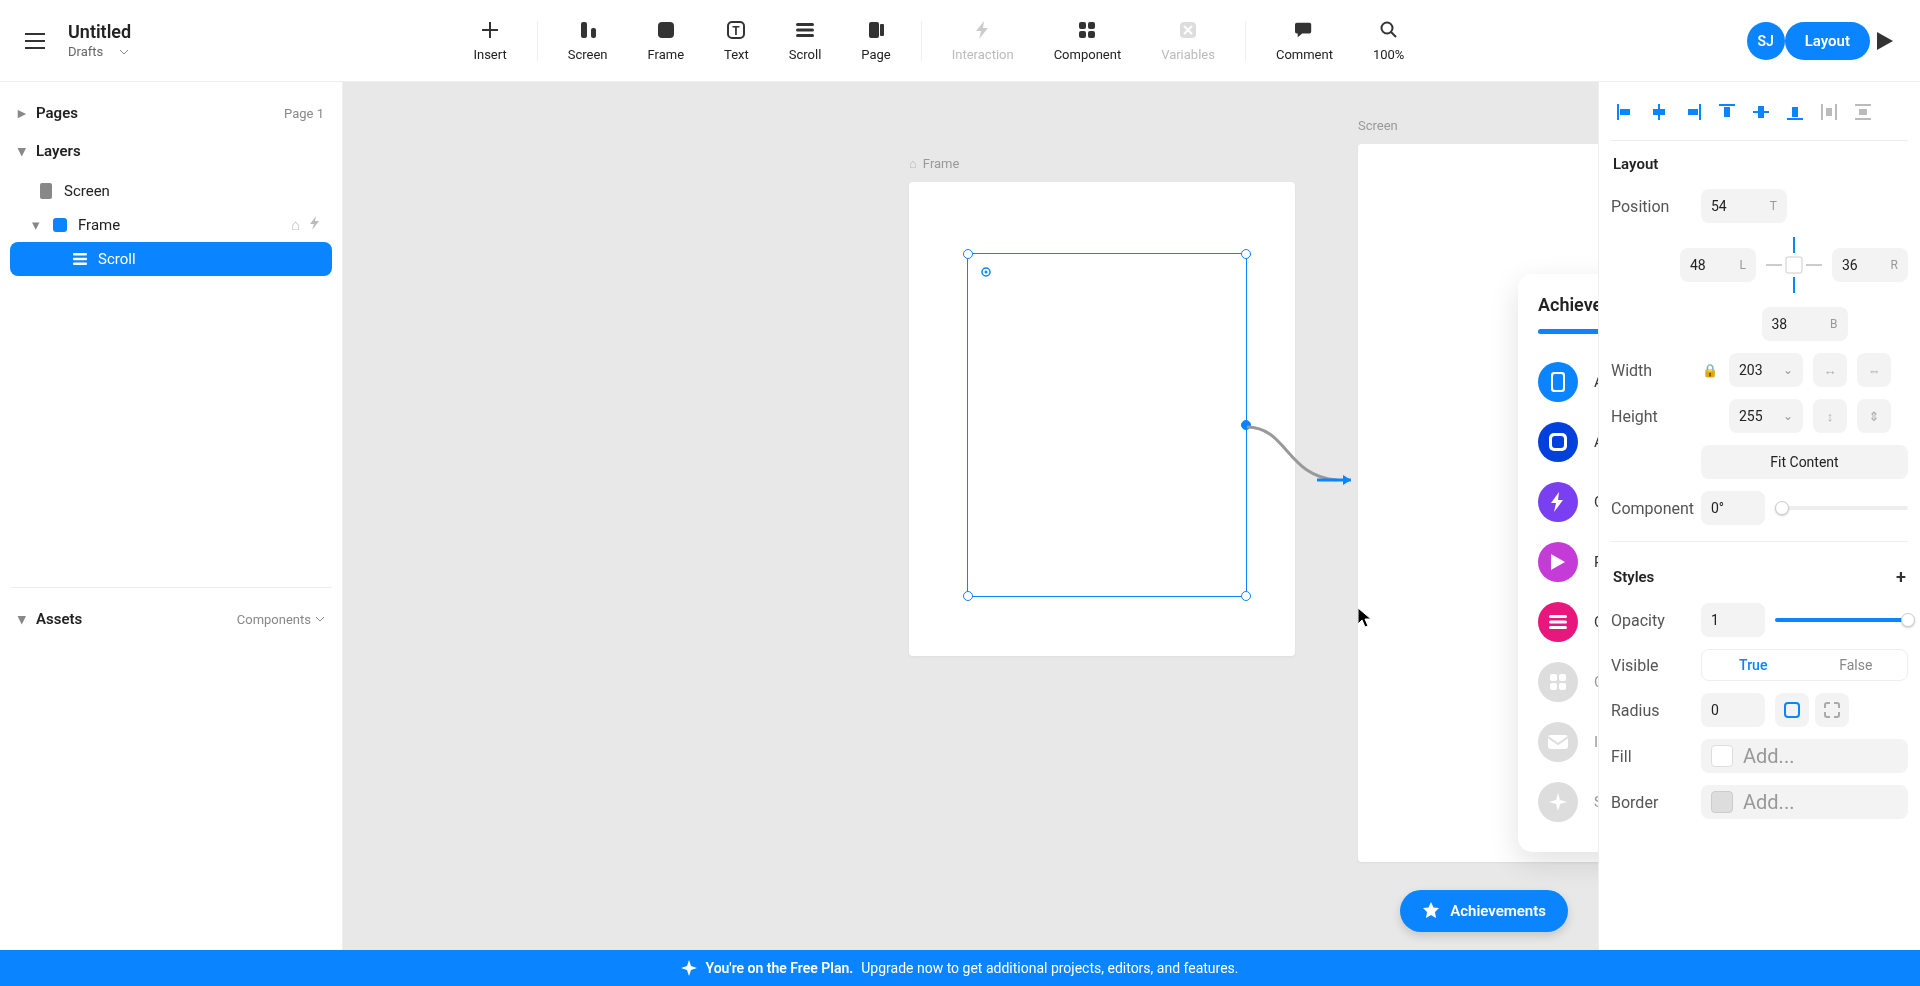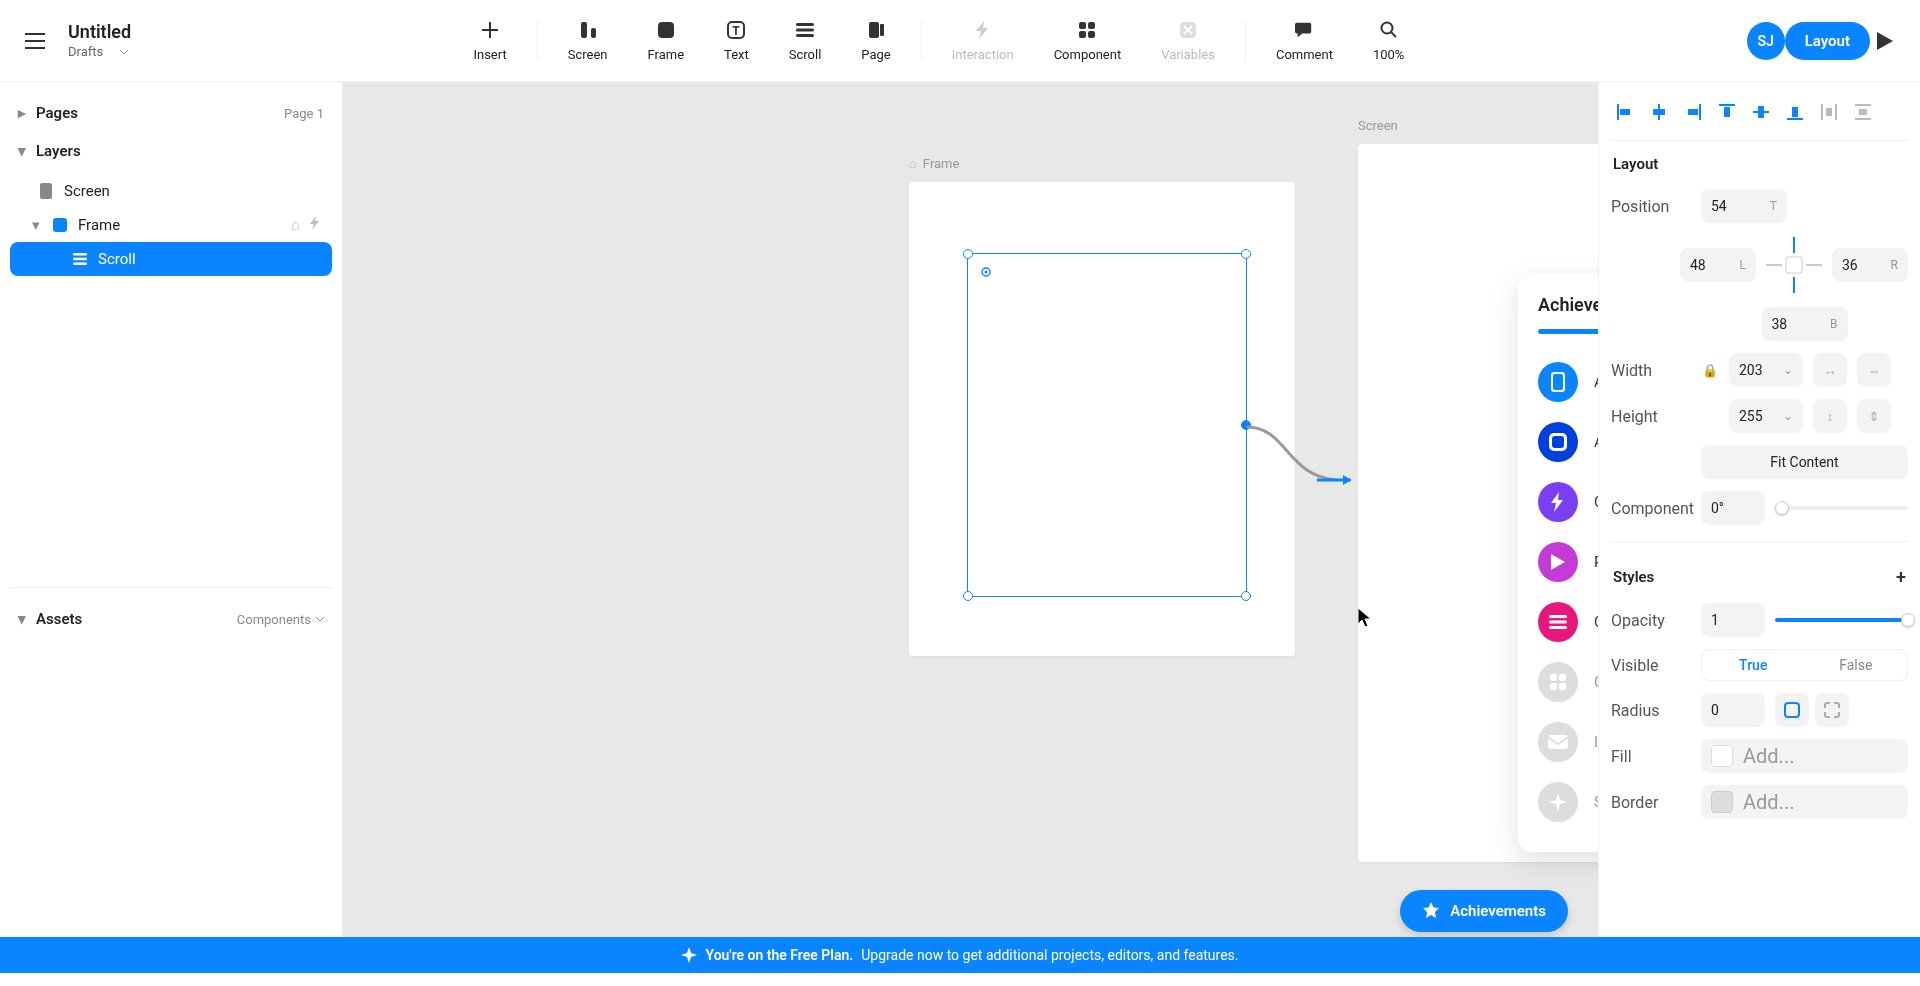--- a/index.html
+++ b/index.html
@@ -87,21 +87,21 @@
 .toggle-group .opt { flex:1; text-align:center; padding:7px 0; font-size:14px; color:#888; cursor:pointer;}
 .toggle-group .opt.active { color:#0a84ff; font-weight:500;}
 .swatch { width:22px; height:22px; border:1px solid #ddd; border-radius:4px; background:#fff;}
 .swatch.grey { background:#ddd; border-color:#ccc;}
 .add-txt { color:#999; font-size:20px;}
 .radius-icons { display:flex; gap:6px;}
 .radius-icons .icon-box.active { color:#0a84ff; }
 .lock-icon { color:#bbb; width:18px; text-align:center; margin-top: 22px;}
 
 
-.banner { position:fixed; left:0; right:0; bottom:13px; height:36px; background:#0a84ff; color:#fff; display:flex; align-items:center; justify-content:center; font-size:14px; gap:8px;}
+.banner { position:fixed; left:0; right:0; bottom:0; height:36px; background:#0a84ff; color:#fff; display:flex; align-items:center; justify-content:center; font-size:14px; gap:8px;}
 .banner .bold { font-weight:600; }
 
 
 svg { display:block; }
 
 
 .cursor { position:absolute; left:1358px; top:608px; pointer-events:none; z-index:999;}
 </style>
 </head>
 <body>

